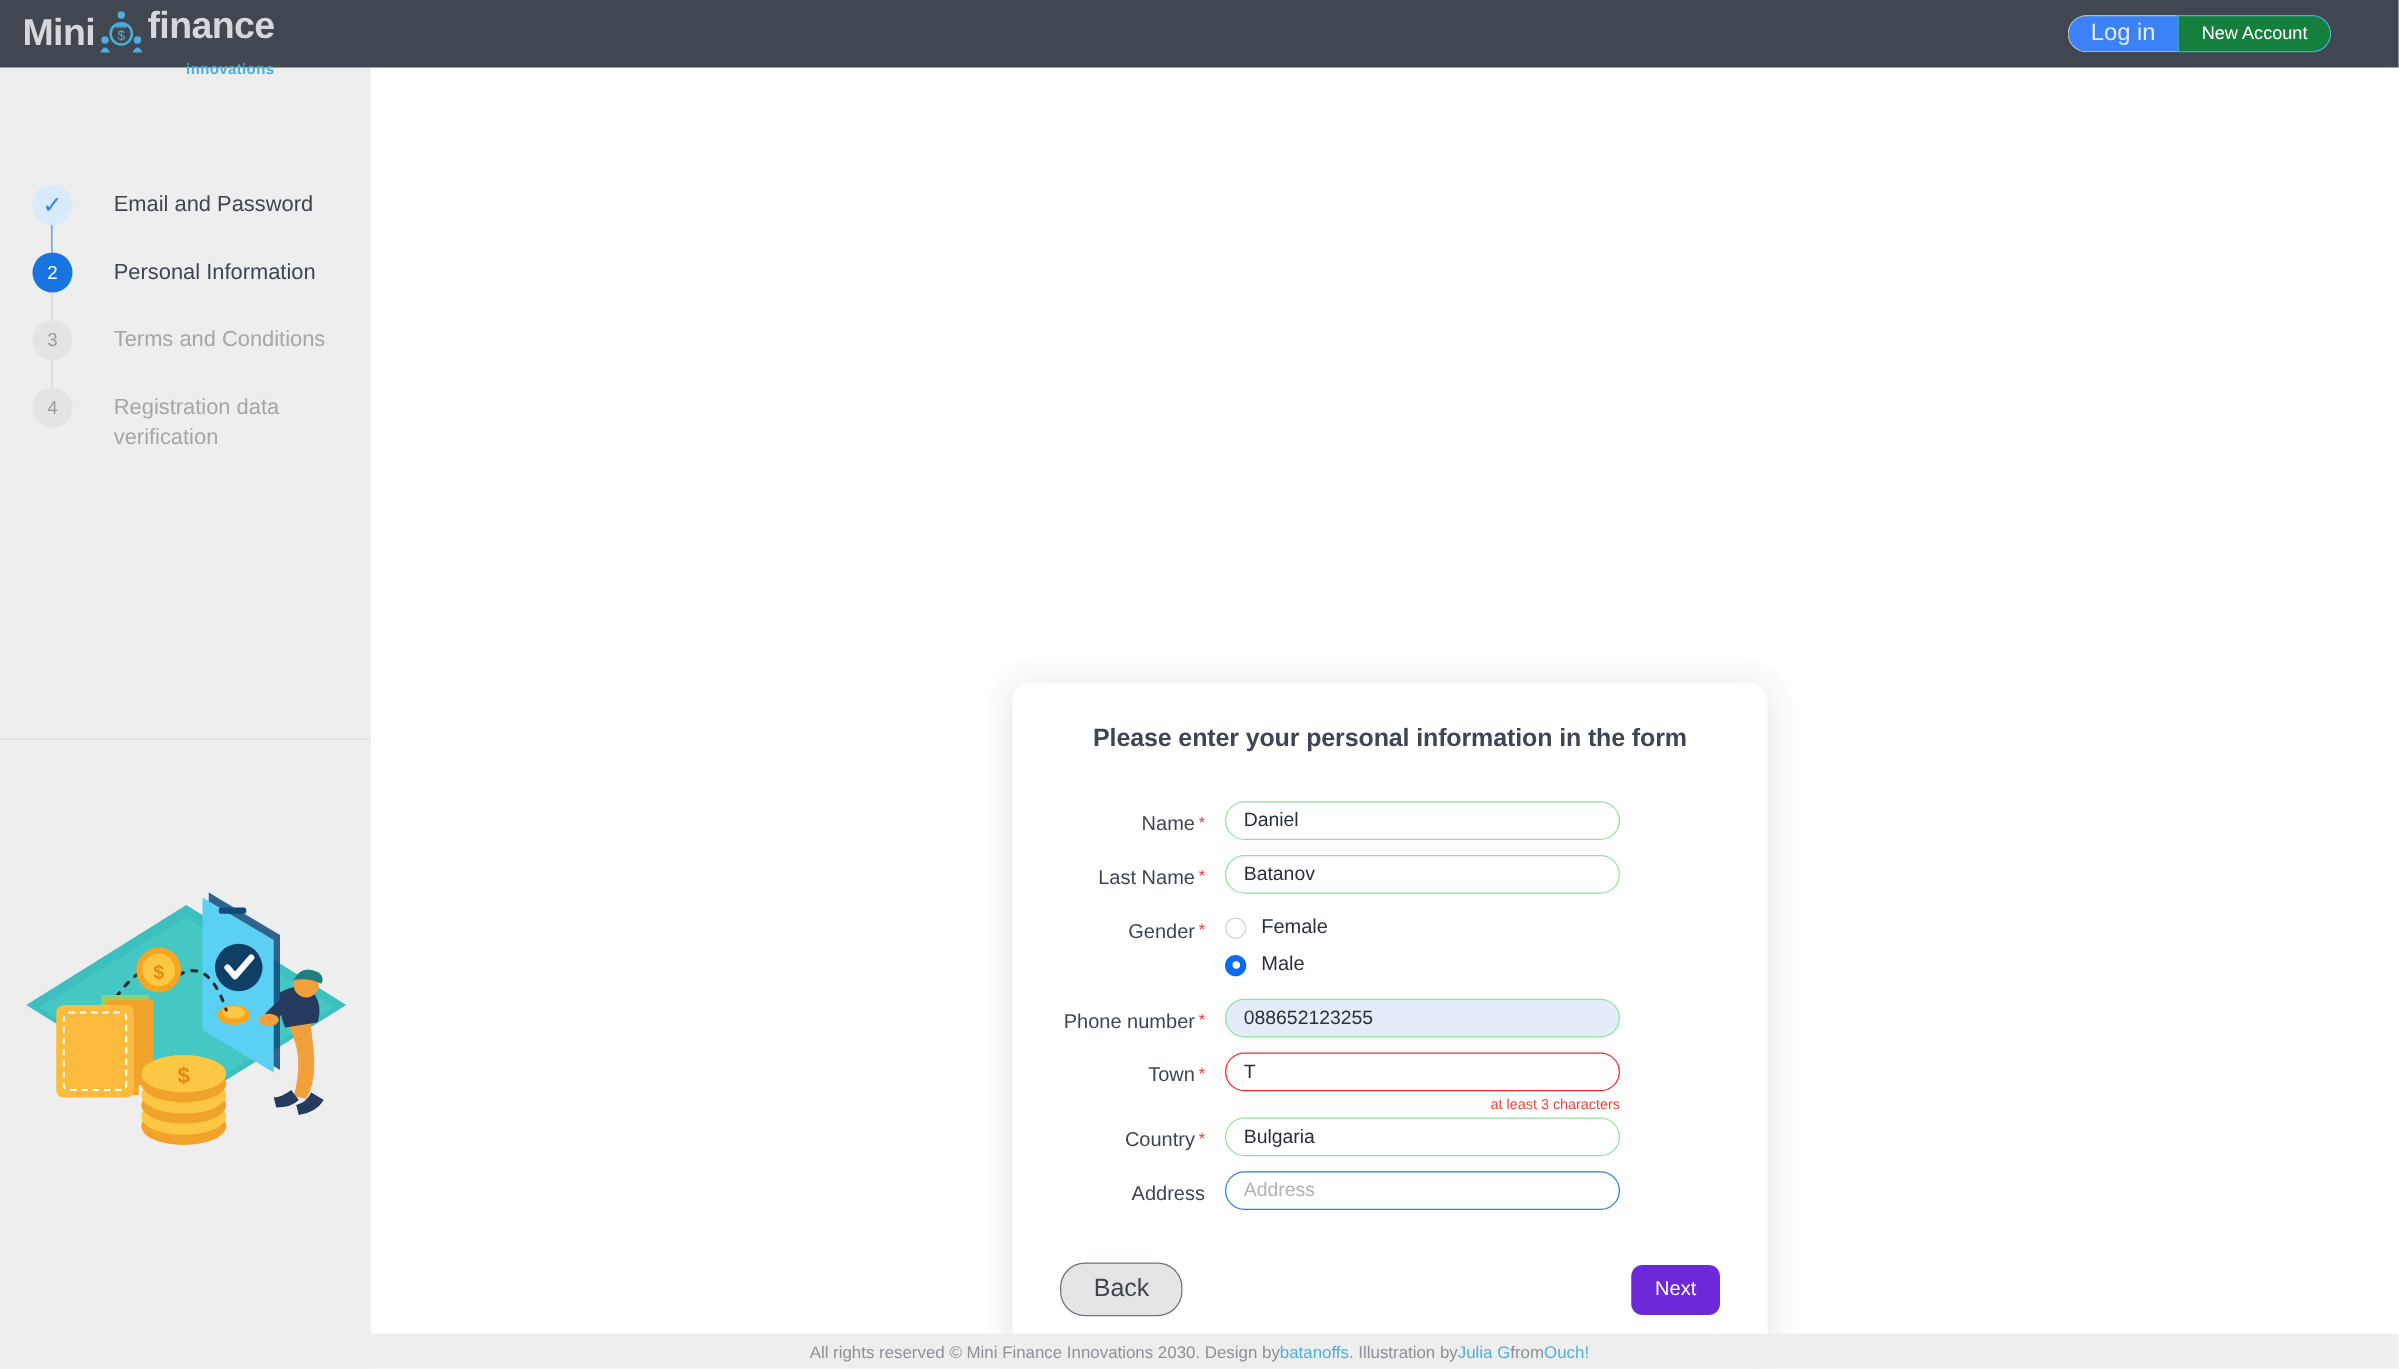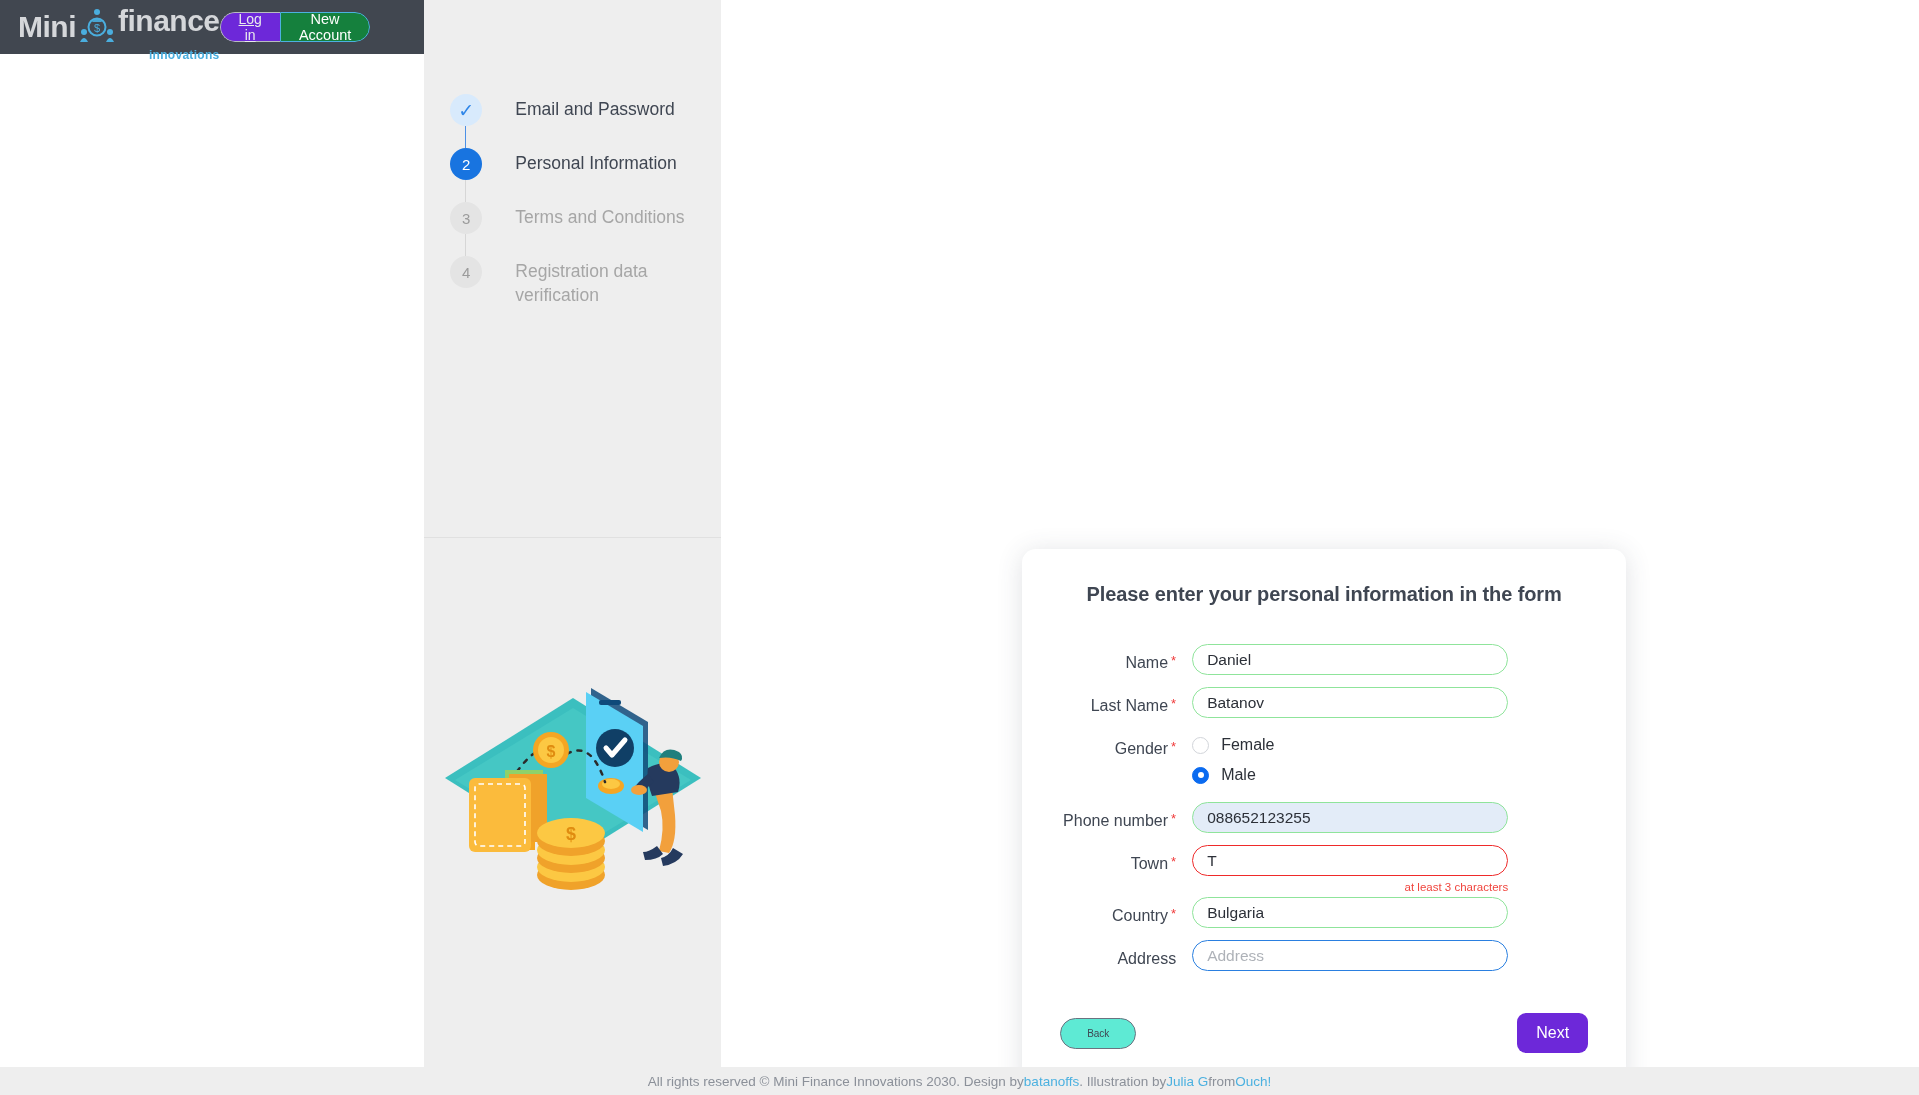--- a/index.html
+++ b/index.html
@@ -2,45 +2,45 @@
 <html><head>
 <meta charset="utf-8">
 <style>
   * { box-sizing: border-box; margin: 0; padding: 0; }
   html, body {
     width: 1919px; height: 1095px;
     font-family: "Liberation Sans", sans-serif;
     background: #ffffff;
     overflow: hidden;
   }
-  .page { position: relative; width: 1919px; height: 1095px; display: flex; }
+  .page { position: relative; width: 1919px; height: 1095px; display: flex; flex-direction: column; }
 
   
   .header {
     height: 54px;
     background: #414750;
     display: flex; align-items: center; justify-content: space-between;
     padding: 0 54px 0 10px;
     flex: 0 0 54px;
     position: relative; z-index: 5;
   }
   .brand { display: flex; align-items: center; gap: 4px; padding-left: 8px; }
   .brand-word { font-size: 30px; font-weight: bold; color: #d5d7da; letter-spacing: -0.5px; line-height: 1; }
   .brand-logo { width: 34px; height: 38px; position: relative; display:inline-block; }
   .brand-sub {
     font-size: 12px; font-weight: bold; color: #4aaede; letter-spacing: 0.3px;
     align-self: flex-end; margin-left: -68px; margin-bottom: -2px; position: relative; top: 12px;
   }
   .brand-right { display: flex; flex-direction: column; }
   .auth-group { display: flex; align-items: stretch; border-radius: 19px; overflow: hidden; height: 30px; }
   .btn-login {
-    background: #6d28d9; color: #e9eaec; font-size: 14px;
+    background: #3b82f6; color: #e9eaec; font-size: 19px;
     border: 1px solid #b9bcc1; border-right: none;
     border-radius: 19px 0 0 19px;
-    padding: 0 18px; display: flex; align-items: center; cursor: pointer; text-decoration: underline;
+    padding: 0 18px; display: flex; align-items: center; cursor: pointer;
   }
   .btn-newacct {
     background: #15803d; color: #ffffff; font-size: 14.5px;
     border: 1px solid #4cb1e0; border-radius: 0 19px 19px 0;
     padding: 0 18px; display: flex; align-items: center; cursor: pointer;
   }
 
   
   .body-wrap { display: flex; flex: 1 1 auto; min-height: 0; }
 
@@ -116,22 +116,22 @@
     width: 17px; height: 17px; border-radius: 50%;
     border: 1px solid #d2d5da; background: #fff;
     display: flex; align-items: center; justify-content: center;
     flex: 0 0 17px; cursor: pointer;
   }
   .radio.on { background: #0b6bf0; border-color: #0b6bf0; }
   .radio.on::after { content: ""; width: 6px; height: 6px; border-radius: 50%; background: #fff; }
   .radio-label { font-size: 16px; color: #2c3038; margin-left: 12px; }
   .actions { display: flex; justify-content: space-between; align-items: center; margin-top: 42px; padding: 0 2px; }
   .btn-back {
-    background: #5eead4; border: 1px solid #6b7280; color: #3f4652;
-    font-size: 10px; border-radius: 20px; padding: 9px 26px; cursor: pointer;
+    background: #e5e5e5; border: 1px solid #6b7280; color: #3f4652;
+    font-size: 20px; border-radius: 20px; padding: 9px 26px; cursor: pointer;
     font-family: "Liberation Sans", sans-serif;
   }
   .btn-next {
     background: #6d28d9; border: none; color: #ffffff;
     font-size: 16px; border-radius: 9px; padding: 11px 19px; cursor: pointer;
     font-family: "Liberation Sans", sans-serif;
   }
 
   
   .footer {

